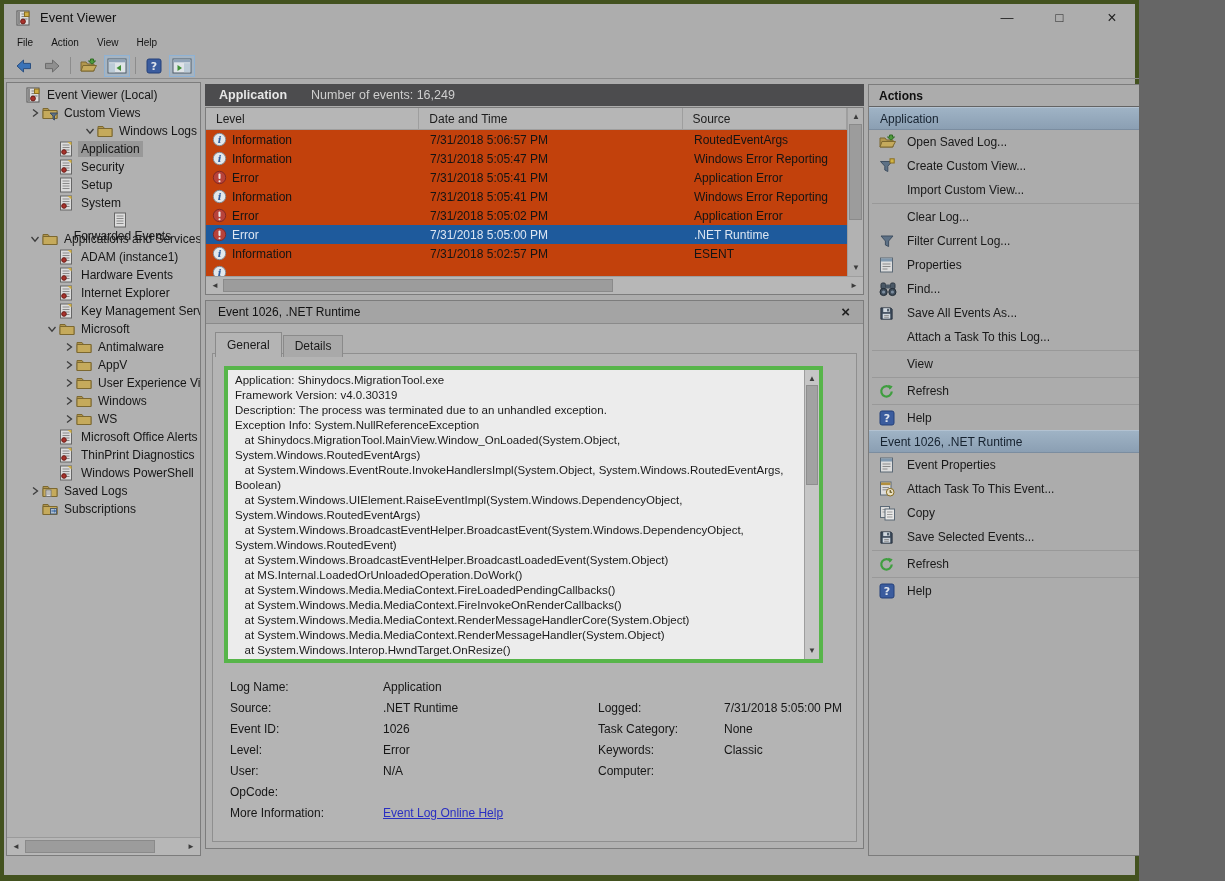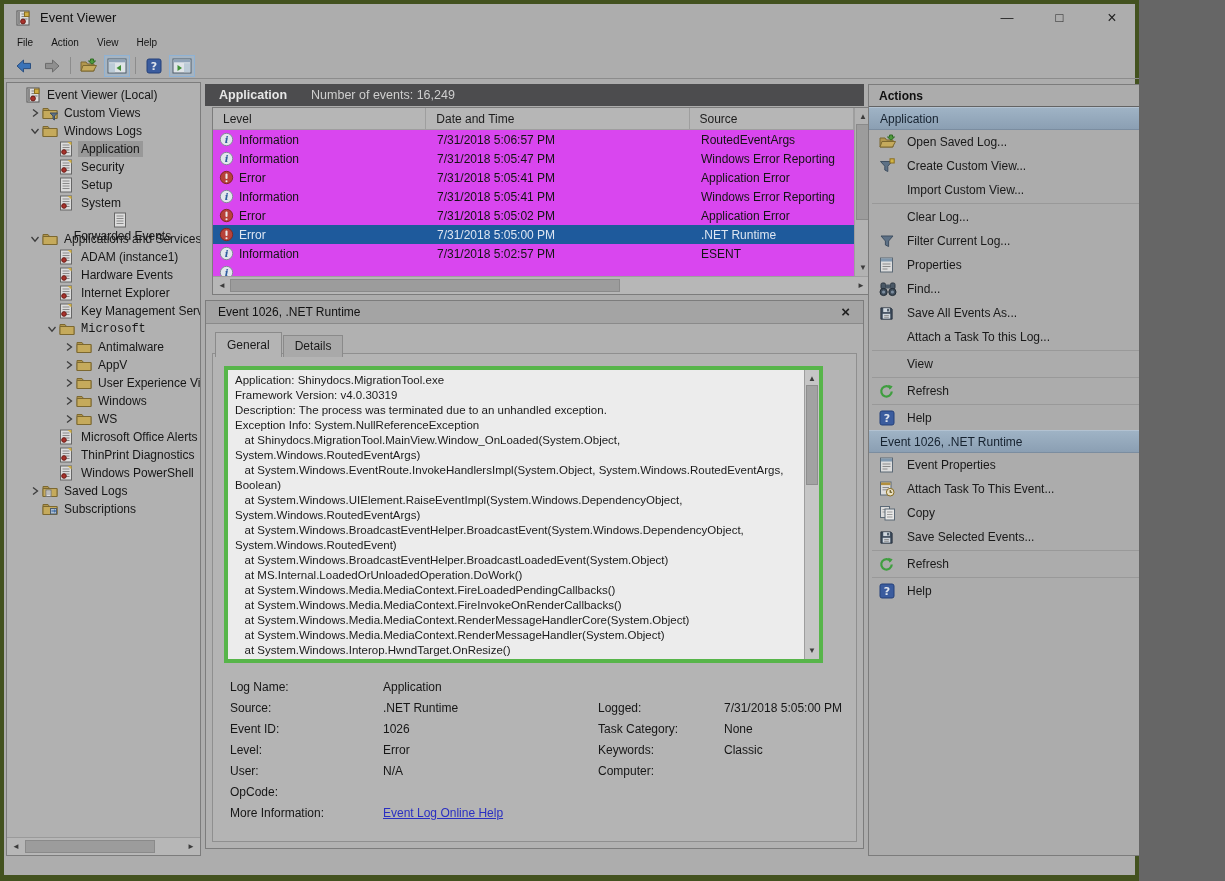--- a/index.html
+++ b/index.html
@@ -41,21 +41,21 @@
   .tree-hscroll{position:absolute;left:0;right:0;bottom:0;height:18px;background:#b7b7b7;border-top:1px solid #9a9a9a;}
   .sb-ar{position:absolute;font-size:8px;color:#3c3c3c;line-height:17px;width:16px;text-align:center;}
   .tree-hscroll .thumb{position:absolute;left:18px;top:2px;width:130px;height:13px;background:#9c9c9c;border:1px solid #8a8a8a;}
 
   
   .center-hdr{left:205px;top:84px;width:659px;height:22px;background:var(--darkbar,#4c4c4e);display:flex;align-items:center;font-size:12.5px;}
   .center-hdr .ln{margin-left:14px;font-weight:bold;color:#e6e6e6;}
   .center-hdr .cnt{margin-left:24px;color:#cfcfcf;}
 
   
-  .list-panel{left:212px;top:107px;width:659px;height:188px;border:1px solid #7c7c7c;background:#d946ef;overflow:hidden;}
+  .list-panel{left:205px;top:107px;width:659px;height:188px;border:1px solid #7c7c7c;background:#c2410c;overflow:hidden;}
   .cols-hdr{display:flex;height:22px;background:#b6b6b6;border-bottom:1px solid #9e9e9e;font-size:12px;color:#1c1c1c;margin-right:16px;}
   .cols-hdr .col{padding:4px 0 0 10px;border-right:1px solid #9e9e9e;}
   .ev-rows{position:absolute;top:22px;left:0;right:16px;bottom:18px;overflow:hidden;}
   .ev-row{height:19px;display:flex;align-items:center;font-size:12px;color:#141414;}
   .ev-row.selected{background:var(--sel,#1e5a9c);color:#dde6f2;}
   .ev-cell{display:flex;align-items:center;overflow:hidden;white-space:nowrap;}
   .ev-cell .lvl-ic{margin:0 5px 0 6px;display:flex;}
   .list-vscroll{position:absolute;top:0;right:0;bottom:18px;width:16px;background:#b2b2b2;border-left:1px solid #9e9e9e;}
   .list-vscroll .thumb{position:absolute;left:1px;right:1px;top:16px;height:96px;background:#9c9c9c;border:1px solid #8a8a8a;}
   .list-hscroll{position:absolute;left:0;right:0;bottom:0;height:18px;background:#b7b7b7;border-top:1px solid #9e9e9e;}
@@ -210,184 +210,184 @@
           </span>
           <span class="t-icon">
             <svg width="17" height="15" viewBox="0 0 17 15">
               <path d="M1 2.5 L6 2.5 L7.5 4.5 L15 4.5 L15 12.5 L1 12.5 Z" fill="#b2974e" stroke="#7c6830"></path>
               <path d="M1 4.5 L15 4.5 L15 12.5 L1 12.5 Z" fill="#c5aa5c" stroke="#7c6830"></path>
               <path d="M8 7 L15.5 7 L12.5 10 L12.5 14 L11 13 L11 10 Z" fill="#5d7186" stroke="#3f4f61"></path>
             </svg>
           </span>
           <span class="tree-label">Custom Views</span>
         </div>
+        <div class="tree-row" style="padding-left: 21px; justify-content: flex-end;">
+          <span class="expander">
+            <span class="ic">
+              <svg width="10" height="10" viewBox="0 0 10 10">
+                <path d="M1.5 3 L5 7.2 L8.5 3" fill="none" stroke="#3c3c3c" stroke-width="1.3"></path>
+              </svg>
+            </span>
+          </span>
+          <span class="t-icon">
+            <svg width="17" height="15" viewBox="0 0 17 15">
+              <path d="M1 2.5 L6 2.5 L7.5 4.5 L15 4.5 L15 12.5 L1 12.5 Z" fill="#b2974e" stroke="#7c6830"></path>
+              <path d="M1 4.5 L15 4.5 L15 12.5 L1 12.5 Z" fill="#c5aa5c" stroke="#7c6830"></path>
+            </svg>
+          </span>
+          <span class="tree-label">Windows Logs</span>
+        </div>
+        <div class="tree-row selected" style="padding-left: 38px;">
+          <span class="expander"></span>
+          <span class="t-icon">
+            <svg width="14" height="16" viewBox="0 0 14 16">
+              <rect x="1.5" y="1" width="11" height="14" fill="#dcdcdc" stroke="#666"></rect>
+              <line x1="3.5" y1="4" x2="10.5" y2="4" stroke="#8a8a8a"></line>
+              <line x1="3.5" y1="6.5" x2="10.5" y2="6.5" stroke="#8a8a8a"></line>
+              <line x1="3.5" y1="9" x2="10.5" y2="9" stroke="#8a8a8a"></line>
+              <line x1="3.5" y1="11.5" x2="10.5" y2="11.5" stroke="#8a8a8a"></line>
+              <path d="M8.5 1 L12.5 1 L12.5 4.5 Z" fill="#cfae44"></path>
+              <circle cx="5" cy="11" r="2.3" fill="#a8322c" stroke="#6e1d18"></circle>
+            </svg>
+          </span>
+          <span class="tree-label">Application</span>
+        </div>
+        <div class="tree-row" style="padding-left: 38px;">
+          <span class="expander"></span>
+          <span class="t-icon">
+            <svg width="14" height="16" viewBox="0 0 14 16">
+              <rect x="1.5" y="1" width="11" height="14" fill="#dcdcdc" stroke="#666"></rect>
+              <line x1="3.5" y1="4" x2="10.5" y2="4" stroke="#8a8a8a"></line>
+              <line x1="3.5" y1="6.5" x2="10.5" y2="6.5" stroke="#8a8a8a"></line>
+              <line x1="3.5" y1="9" x2="10.5" y2="9" stroke="#8a8a8a"></line>
+              <line x1="3.5" y1="11.5" x2="10.5" y2="11.5" stroke="#8a8a8a"></line>
+              <path d="M8.5 1 L12.5 1 L12.5 4.5 Z" fill="#cfae44"></path>
+              <circle cx="5" cy="11" r="2.3" fill="#a8322c" stroke="#6e1d18"></circle>
+            </svg>
+          </span>
+          <span class="tree-label">Security</span>
+        </div>
+        <div class="tree-row" style="padding-left: 38px;">
+          <span class="expander"></span>
+          <span class="t-icon">
+            <svg width="14" height="16" viewBox="0 0 14 16">
+              <rect x="1.5" y="1" width="11" height="14" fill="#dcdcdc" stroke="#666"></rect>
+              <line x1="3.5" y1="4" x2="10.5" y2="4" stroke="#8a8a8a"></line>
+              <line x1="3.5" y1="6.5" x2="10.5" y2="6.5" stroke="#8a8a8a"></line>
+              <line x1="3.5" y1="9" x2="10.5" y2="9" stroke="#8a8a8a"></line>
+              <line x1="3.5" y1="11.5" x2="10.5" y2="11.5" stroke="#8a8a8a"></line>
+            </svg>
+          </span>
+          <span class="tree-label">Setup</span>
+        </div>
+        <div class="tree-row" style="padding-left: 38px;">
+          <span class="expander"></span>
+          <span class="t-icon">
+            <svg width="14" height="16" viewBox="0 0 14 16">
+              <rect x="1.5" y="1" width="11" height="14" fill="#dcdcdc" stroke="#666"></rect>
+              <line x1="3.5" y1="4" x2="10.5" y2="4" stroke="#8a8a8a"></line>
+              <line x1="3.5" y1="6.5" x2="10.5" y2="6.5" stroke="#8a8a8a"></line>
+              <line x1="3.5" y1="9" x2="10.5" y2="9" stroke="#8a8a8a"></line>
+              <line x1="3.5" y1="11.5" x2="10.5" y2="11.5" stroke="#8a8a8a"></line>
+              <path d="M8.5 1 L12.5 1 L12.5 4.5 Z" fill="#cfae44"></path>
+              <circle cx="5" cy="11" r="2.3" fill="#a8322c" stroke="#6e1d18"></circle>
+            </svg>
+          </span>
+          <span class="tree-label">System</span>
+        </div>
+        <div class="tree-row" style="padding-left: 38px; flex-direction: column;">
+          <span class="expander"></span>
+          <span class="t-icon">
+            <svg width="14" height="16" viewBox="0 0 14 16">
+              <rect x="1.5" y="1" width="11" height="14" fill="#dcdcdc" stroke="#666"></rect>
+              <line x1="3.5" y1="4" x2="10.5" y2="4" stroke="#8a8a8a"></line>
+              <line x1="3.5" y1="6.5" x2="10.5" y2="6.5" stroke="#8a8a8a"></line>
+              <line x1="3.5" y1="9" x2="10.5" y2="9" stroke="#8a8a8a"></line>
+              <line x1="3.5" y1="11.5" x2="10.5" y2="11.5" stroke="#8a8a8a"></line>
+            </svg>
+          </span>
+          <span class="tree-label">Forwarded Events</span>
+        </div>
         <div class="tree-row" style="padding-left: 21px;">
           <span class="expander">
             <span class="ic">
               <svg width="10" height="10" viewBox="0 0 10 10">
                 <path d="M1.5 3 L5 7.2 L8.5 3" fill="none" stroke="#3c3c3c" stroke-width="1.3"></path>
               </svg>
             </span>
           </span>
           <span class="t-icon">
             <svg width="17" height="15" viewBox="0 0 17 15">
               <path d="M1 2.5 L6 2.5 L7.5 4.5 L15 4.5 L15 12.5 L1 12.5 Z" fill="#b2974e" stroke="#7c6830"></path>
               <path d="M1 4.5 L15 4.5 L15 12.5 L1 12.5 Z" fill="#c5aa5c" stroke="#7c6830"></path>
             </svg>
           </span>
-          <span class="tree-label">Windows Logs</span>
-        </div>
-        <div class="tree-row selected" style="padding-left: 38px;">
+          <span class="tree-label">Applications and Services Lo</span>
+        </div>
+        <div class="tree-row" style="padding-left: 38px;">
           <span class="expander"></span>
           <span class="t-icon">
             <svg width="14" height="16" viewBox="0 0 14 16">
               <rect x="1.5" y="1" width="11" height="14" fill="#dcdcdc" stroke="#666"></rect>
               <line x1="3.5" y1="4" x2="10.5" y2="4" stroke="#8a8a8a"></line>
               <line x1="3.5" y1="6.5" x2="10.5" y2="6.5" stroke="#8a8a8a"></line>
               <line x1="3.5" y1="9" x2="10.5" y2="9" stroke="#8a8a8a"></line>
               <line x1="3.5" y1="11.5" x2="10.5" y2="11.5" stroke="#8a8a8a"></line>
               <path d="M8.5 1 L12.5 1 L12.5 4.5 Z" fill="#cfae44"></path>
               <circle cx="5" cy="11" r="2.3" fill="#a8322c" stroke="#6e1d18"></circle>
             </svg>
           </span>
-          <span class="tree-label">Application</span>
+          <span class="tree-label">ADAM (instance1)</span>
         </div>
         <div class="tree-row" style="padding-left: 38px;">
           <span class="expander"></span>
           <span class="t-icon">
             <svg width="14" height="16" viewBox="0 0 14 16">
               <rect x="1.5" y="1" width="11" height="14" fill="#dcdcdc" stroke="#666"></rect>
               <line x1="3.5" y1="4" x2="10.5" y2="4" stroke="#8a8a8a"></line>
               <line x1="3.5" y1="6.5" x2="10.5" y2="6.5" stroke="#8a8a8a"></line>
               <line x1="3.5" y1="9" x2="10.5" y2="9" stroke="#8a8a8a"></line>
               <line x1="3.5" y1="11.5" x2="10.5" y2="11.5" stroke="#8a8a8a"></line>
               <path d="M8.5 1 L12.5 1 L12.5 4.5 Z" fill="#cfae44"></path>
               <circle cx="5" cy="11" r="2.3" fill="#a8322c" stroke="#6e1d18"></circle>
             </svg>
           </span>
-          <span class="tree-label">Security</span>
-        </div>
-        <div class="tree-row" style="padding-left: 38px;">
-          <span class="expander"></span>
-          <span class="t-icon">
-            <svg width="14" height="16" viewBox="0 0 14 16">
-              <rect x="1.5" y="1" width="11" height="14" fill="#dcdcdc" stroke="#666"></rect>
-              <line x1="3.5" y1="4" x2="10.5" y2="4" stroke="#8a8a8a"></line>
-              <line x1="3.5" y1="6.5" x2="10.5" y2="6.5" stroke="#8a8a8a"></line>
-              <line x1="3.5" y1="9" x2="10.5" y2="9" stroke="#8a8a8a"></line>
-              <line x1="3.5" y1="11.5" x2="10.5" y2="11.5" stroke="#8a8a8a"></line>
-            </svg>
-          </span>
-          <span class="tree-label">Setup</span>
+          <span class="tree-label">Hardware Events</span>
         </div>
         <div class="tree-row" style="padding-left: 38px;">
           <span class="expander"></span>
           <span class="t-icon">
             <svg width="14" height="16" viewBox="0 0 14 16">
               <rect x="1.5" y="1" width="11" height="14" fill="#dcdcdc" stroke="#666"></rect>
               <line x1="3.5" y1="4" x2="10.5" y2="4" stroke="#8a8a8a"></line>
               <line x1="3.5" y1="6.5" x2="10.5" y2="6.5" stroke="#8a8a8a"></line>
               <line x1="3.5" y1="9" x2="10.5" y2="9" stroke="#8a8a8a"></line>
               <line x1="3.5" y1="11.5" x2="10.5" y2="11.5" stroke="#8a8a8a"></line>
               <path d="M8.5 1 L12.5 1 L12.5 4.5 Z" fill="#cfae44"></path>
               <circle cx="5" cy="11" r="2.3" fill="#a8322c" stroke="#6e1d18"></circle>
             </svg>
           </span>
-          <span class="tree-label">System</span>
-        </div>
-        <div class="tree-row" style="padding-left: 38px; flex-direction: column;">
-          <span class="expander"></span>
-          <span class="t-icon">
-            <svg width="14" height="16" viewBox="0 0 14 16">
-              <rect x="1.5" y="1" width="11" height="14" fill="#dcdcdc" stroke="#666"></rect>
-              <line x1="3.5" y1="4" x2="10.5" y2="4" stroke="#8a8a8a"></line>
-              <line x1="3.5" y1="6.5" x2="10.5" y2="6.5" stroke="#8a8a8a"></line>
-              <line x1="3.5" y1="9" x2="10.5" y2="9" stroke="#8a8a8a"></line>
-              <line x1="3.5" y1="11.5" x2="10.5" y2="11.5" stroke="#8a8a8a"></line>
-            </svg>
-          </span>
-          <span class="tree-label">Forwarded Events</span>
-        </div>
-        <div class="tree-row" style="padding-left: 21px;">
-          <span class="expander">
-            <span class="ic">
-              <svg width="10" height="10" viewBox="0 0 10 10">
-                <path d="M1.5 3 L5 7.2 L8.5 3" fill="none" stroke="#3c3c3c" stroke-width="1.3"></path>
-              </svg>
-            </span>
-          </span>
-          <span class="t-icon">
-            <svg width="17" height="15" viewBox="0 0 17 15">
-              <path d="M1 2.5 L6 2.5 L7.5 4.5 L15 4.5 L15 12.5 L1 12.5 Z" fill="#b2974e" stroke="#7c6830"></path>
-              <path d="M1 4.5 L15 4.5 L15 12.5 L1 12.5 Z" fill="#c5aa5c" stroke="#7c6830"></path>
-            </svg>
-          </span>
-          <span class="tree-label">Applications and Services Lo</span>
+          <span class="tree-label">Internet Explorer</span>
         </div>
         <div class="tree-row" style="padding-left: 38px;">
           <span class="expander"></span>
           <span class="t-icon">
             <svg width="14" height="16" viewBox="0 0 14 16">
               <rect x="1.5" y="1" width="11" height="14" fill="#dcdcdc" stroke="#666"></rect>
               <line x1="3.5" y1="4" x2="10.5" y2="4" stroke="#8a8a8a"></line>
               <line x1="3.5" y1="6.5" x2="10.5" y2="6.5" stroke="#8a8a8a"></line>
               <line x1="3.5" y1="9" x2="10.5" y2="9" stroke="#8a8a8a"></line>
               <line x1="3.5" y1="11.5" x2="10.5" y2="11.5" stroke="#8a8a8a"></line>
               <path d="M8.5 1 L12.5 1 L12.5 4.5 Z" fill="#cfae44"></path>
               <circle cx="5" cy="11" r="2.3" fill="#a8322c" stroke="#6e1d18"></circle>
             </svg>
           </span>
-          <span class="tree-label">ADAM (instance1)</span>
-        </div>
-        <div class="tree-row" style="padding-left: 38px;">
-          <span class="expander"></span>
-          <span class="t-icon">
-            <svg width="14" height="16" viewBox="0 0 14 16">
-              <rect x="1.5" y="1" width="11" height="14" fill="#dcdcdc" stroke="#666"></rect>
-              <line x1="3.5" y1="4" x2="10.5" y2="4" stroke="#8a8a8a"></line>
-              <line x1="3.5" y1="6.5" x2="10.5" y2="6.5" stroke="#8a8a8a"></line>
-              <line x1="3.5" y1="9" x2="10.5" y2="9" stroke="#8a8a8a"></line>
-              <line x1="3.5" y1="11.5" x2="10.5" y2="11.5" stroke="#8a8a8a"></line>
-              <path d="M8.5 1 L12.5 1 L12.5 4.5 Z" fill="#cfae44"></path>
-              <circle cx="5" cy="11" r="2.3" fill="#a8322c" stroke="#6e1d18"></circle>
-            </svg>
-          </span>
-          <span class="tree-label">Hardware Events</span>
-        </div>
-        <div class="tree-row" style="padding-left: 38px;">
-          <span class="expander"></span>
-          <span class="t-icon">
-            <svg width="14" height="16" viewBox="0 0 14 16">
-              <rect x="1.5" y="1" width="11" height="14" fill="#dcdcdc" stroke="#666"></rect>
-              <line x1="3.5" y1="4" x2="10.5" y2="4" stroke="#8a8a8a"></line>
-              <line x1="3.5" y1="6.5" x2="10.5" y2="6.5" stroke="#8a8a8a"></line>
-              <line x1="3.5" y1="9" x2="10.5" y2="9" stroke="#8a8a8a"></line>
-              <line x1="3.5" y1="11.5" x2="10.5" y2="11.5" stroke="#8a8a8a"></line>
-              <path d="M8.5 1 L12.5 1 L12.5 4.5 Z" fill="#cfae44"></path>
-              <circle cx="5" cy="11" r="2.3" fill="#a8322c" stroke="#6e1d18"></circle>
-            </svg>
-          </span>
-          <span class="tree-label">Internet Explorer</span>
-        </div>
-        <div class="tree-row" style="padding-left: 38px;">
-          <span class="expander"></span>
-          <span class="t-icon">
-            <svg width="14" height="16" viewBox="0 0 14 16">
-              <rect x="1.5" y="1" width="11" height="14" fill="#dcdcdc" stroke="#666"></rect>
-              <line x1="3.5" y1="4" x2="10.5" y2="4" stroke="#8a8a8a"></line>
-              <line x1="3.5" y1="6.5" x2="10.5" y2="6.5" stroke="#8a8a8a"></line>
-              <line x1="3.5" y1="9" x2="10.5" y2="9" stroke="#8a8a8a"></line>
-              <line x1="3.5" y1="11.5" x2="10.5" y2="11.5" stroke="#8a8a8a"></line>
-              <path d="M8.5 1 L12.5 1 L12.5 4.5 Z" fill="#cfae44"></path>
-              <circle cx="5" cy="11" r="2.3" fill="#a8322c" stroke="#6e1d18"></circle>
-            </svg>
-          </span>
           <span class="tree-label">Key Management Service</span>
         </div>
-        <div class="tree-row" style="padding-left: 38px; font-family: Liberation Mono, monospace;">
+        <div class="tree-row" style="padding-left: 38px;">
           <span class="expander">
             <span class="ic">
               <svg width="10" height="10" viewBox="0 0 10 10">
                 <path d="M1.5 3 L5 7.2 L8.5 3" fill="none" stroke="#3c3c3c" stroke-width="1.3"></path>
               </svg>
             </span>
           </span>
           <span class="t-icon">
             <svg width="17" height="15" viewBox="0 0 17 15">
               <path d="M1 2.5 L6 2.5 L7.5 4.5 L15 4.5 L15 12.5 L1 12.5 Z" fill="#b2974e" stroke="#7c6830"></path>

